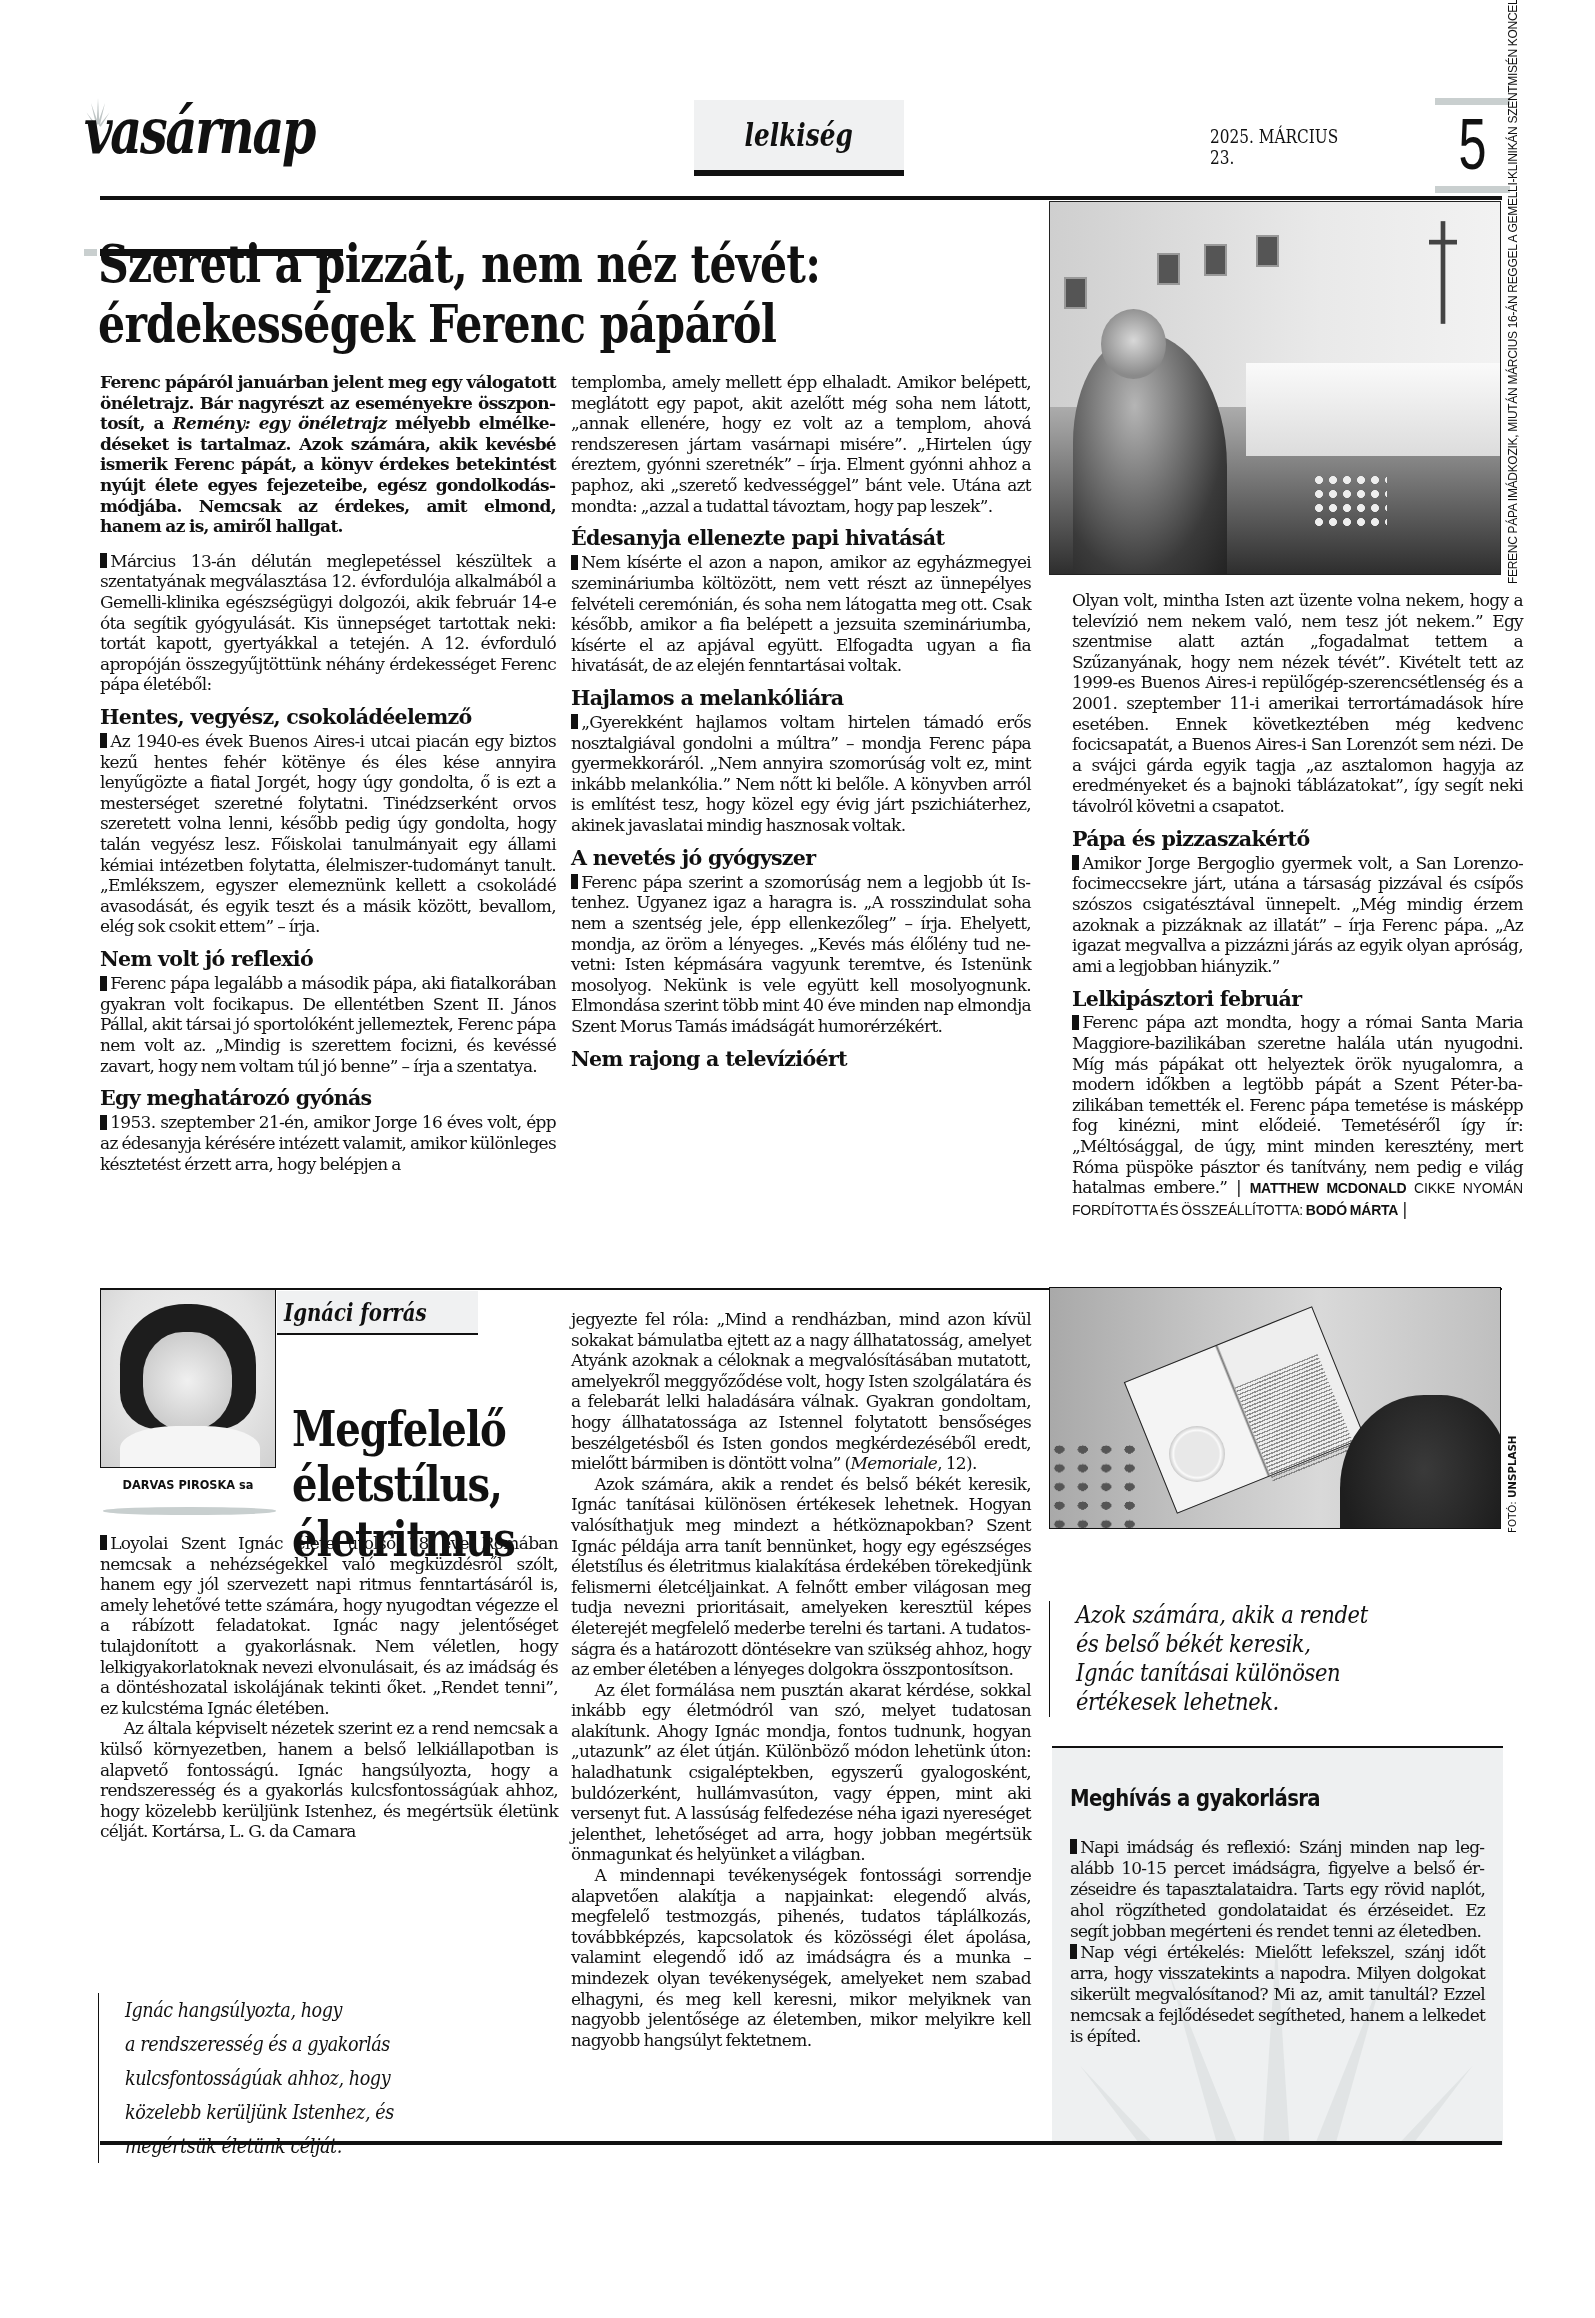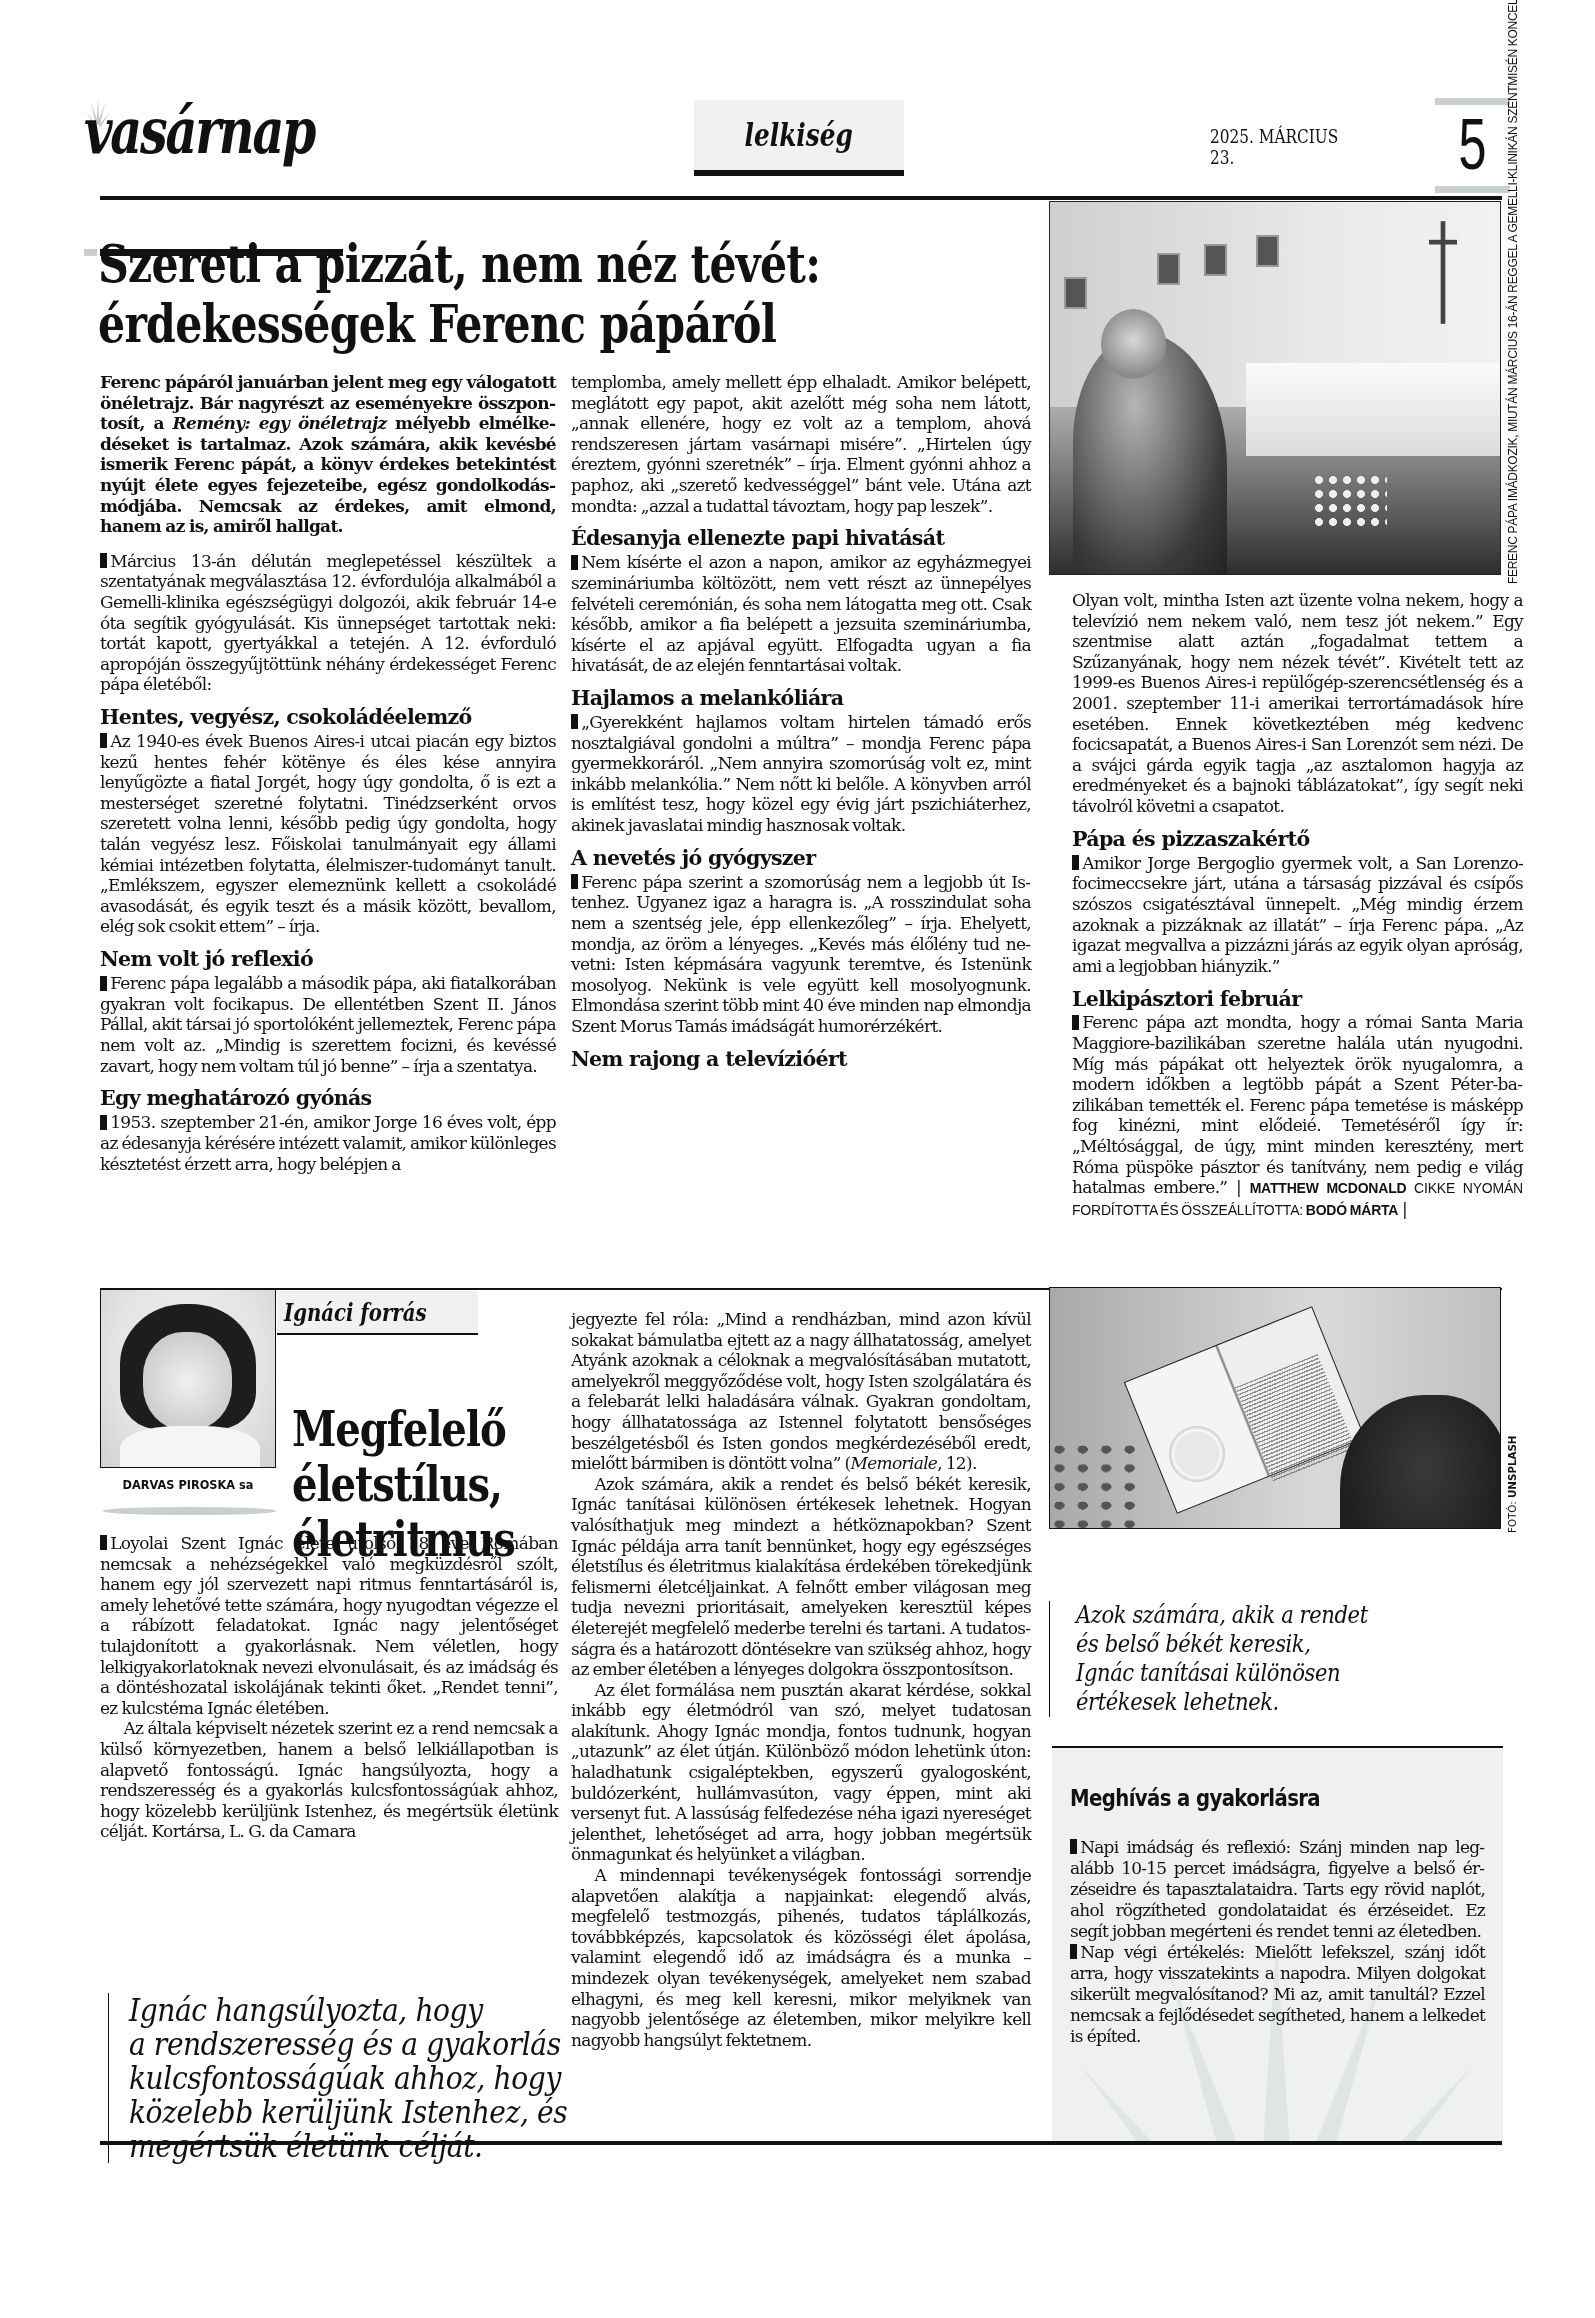--- a/index.html
+++ b/index.html
@@ -55,21 +55,21 @@
   .portrait { left:100px; top:1289px; width:176px; height:179px; border:1.4px solid #111; box-sizing:border-box; background:radial-gradient(ellipse at 50% 40%, #f2f2f2 0%, #e4e4e4 60%, #d0d0d0 100%); overflow:hidden; }
   .portrait .hair { position:absolute; left:18.7px; top:14px; width:136px; height:126px; background:#1d1d1d; border-radius:48% 48% 30% 30%; }
   .portrait .face { position:absolute; left:42px; top:42px; width:89px; height:98px; background:radial-gradient(circle at 50% 50%, #f0f0f0, #c9c9c9 80%); border-radius:45%; }
   .portrait .body { position:absolute; left:18.7px; top:136px; width:140px; height:56px; background:#f5f5f5; border-radius:40% 40% 0 0; }
   .author { left:100px; top:1477px; width:176px; text-align:center; font-family:"DejaVu Sans", sans-serif; font-weight:bold; font-size:12.6px; transform:scaleX(0.9); }
   .author-shadow { left:103px; top:1507px; width:173px; height:7.5px; border-radius:50%; background:#c8cfcf; }
   .column-tag { left:277px; top:1291px; width:201px; height:44px; background:#f0f1f2; border-bottom:2.3px solid #111; display:flex; align-items:center; padding-left:7px; box-sizing:border-box; }
   .column-tag span { font-family:"DejaVu Serif", serif; font-style:italic; font-weight:bold; font-size:24px; transform:scaleX(0.82); transform-origin:left; white-space:nowrap; }
   .col-headline { left:292px; top:1402px; width:280px; font-family:"DejaVu Serif", serif; font-weight:bold; font-size:49px; line-height:55px; letter-spacing:-1.4px; transform:scaleX(0.82); transform-origin:left top; }
   .col4 { left:100px; top:1533px; width:458px; }
-  .pull1 { left:108px; top:1993px; width:449px; border-left:1.4px solid #111; padding-left:20px; box-sizing:border-box; font-family:"DejaVu Serif", serif; font-style:italic; font-size:32px; line-height:34px; letter-spacing:-0.5px; transform-origin:left top; }
+  .pull1 { left:98px; top:1993px; width:449px; border-left:1.4px solid #111; padding-left:26px; box-sizing:border-box; font-family:"DejaVu Serif", serif; font-style:italic; font-size:20px; line-height:34px; letter-spacing:-0.5px; transform-origin:left top; }
   .pull1 span, .pull2 span { display:inline-block; transform:scaleX(0.88); transform-origin:left; white-space:nowrap; }
 
   .col5 { left:571px; top:1309px; width:460px; }
   
   .photo2 { left:1049px; top:1287px; width:452px; height:242px; border:1.9px solid #111; box-sizing:border-box; background:linear-gradient(90deg,#a9a9a9 0%,#c6c6c6 35%,#d9d9d9 60%,#bfbfbf 100%); overflow:hidden; }
   .photo2 .book { position:absolute; left:93px; top:51px; width:201px; height:140px; background:linear-gradient(90deg,#f4f4f4 48%,#777 49%,#eee 50%); transform:rotate(-22deg); border:1.9px solid #222; }
   .photo2 .lines { position:absolute; left:201px; top:79px; width:89px; height:103px; background:repeating-linear-gradient(180deg,#666 0 1.4px,transparent 1.4px 3.7px); transform:rotate(-22deg); opacity:0.7; }
   .photo2 .cup { position:absolute; left:119px; top:138px; width:56px; height:56px; border-radius:50%; background:radial-gradient(circle,#e8e8e8 55%,#fafafa 60%,#ccc 70%); }
   .photo2 .hair { position:absolute; left:290px; top:107px; width:168px; height:187px; background:radial-gradient(ellipse at 50% 40%, #3a3a3a, #1e1e1e 70%); border-radius:50% 40% 0 0; }
   .photo2 .plant { position:absolute; left:0; top:154px; width:93px; height:93px; background:radial-gradient(ellipse at 40% 40%,#555 0 25%,transparent 26%) 0 0/23.4px 18.7px; }

